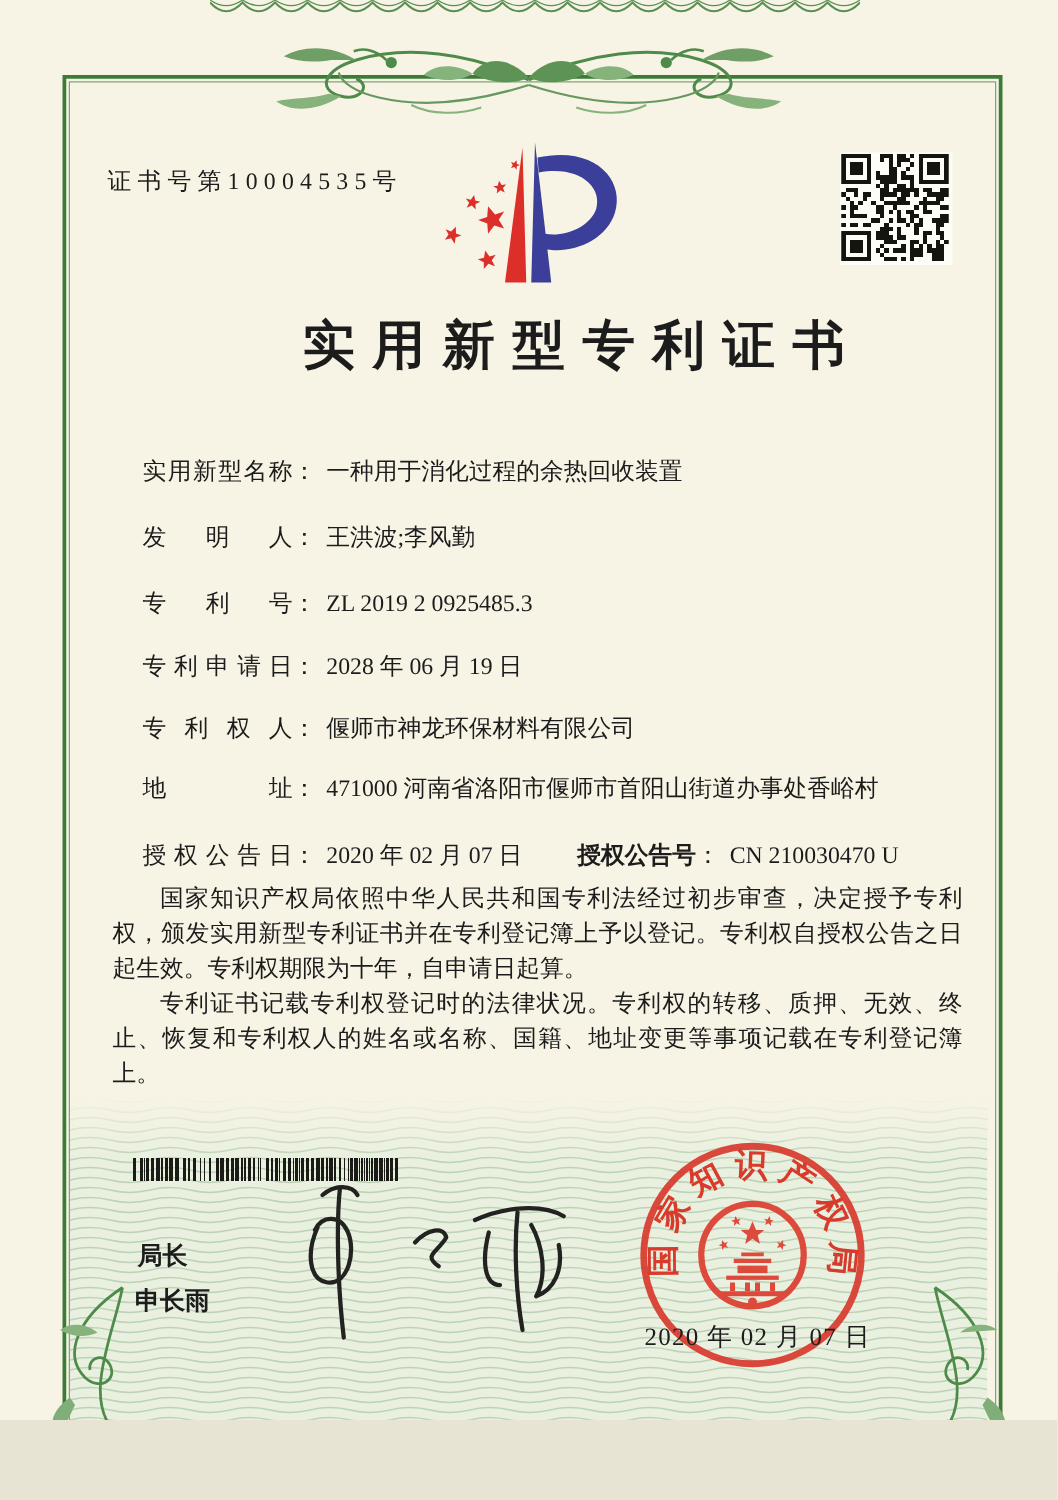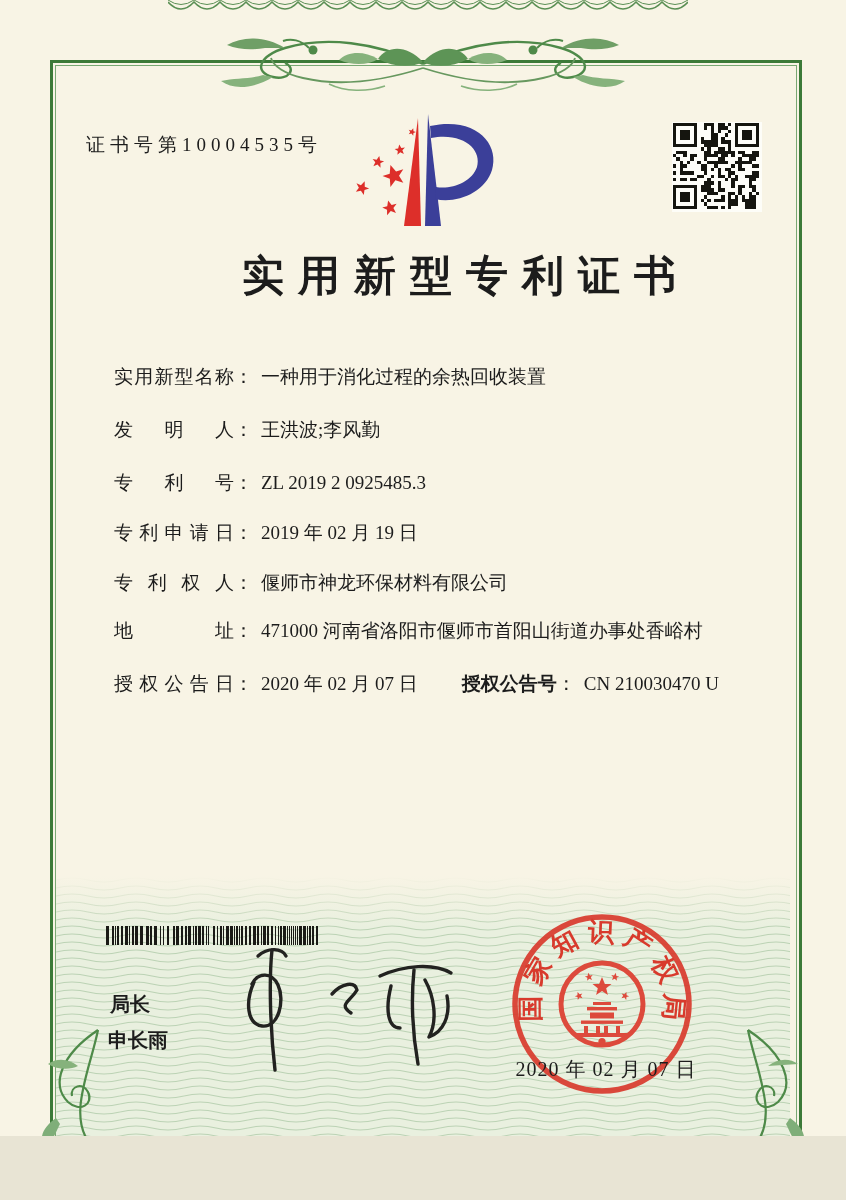--- a/index.html
+++ b/index.html
@@ -493,33 +493,37 @@
     <div class="row" style="top:364px">
       <span class="flabel">实用新型名称</span><span>：</span><span class="fvalue">一种用于消化过程的余热回收装置</span>
     </div>
     <div class="row" style="top:417px">
       <span class="flabel">发明人</span><span>：</span><span class="fvalue">王洪波;李风勤</span>
     </div>
     <div class="row" style="top:470px">
       <span class="flabel">专利号</span><span>：</span><span class="fvalue">ZL 2019 2 0925485.3</span>
     </div>
     <div class="row" style="top:520px">
-      <span class="flabel">专利申请日</span><span>：</span><span class="fvalue">2019 年 02 月 19 日</span>
+      <span class="flabel">专利申请日</span><span>：</span><span class="fvalue">2028 年 06 月 19 日</span>
     </div>
     <div class="row" style="top:570px">
       <span class="flabel">专利权人</span><span>：</span><span class="fvalue">偃师市神龙环保材料有限公司</span>
     </div>
     <div class="row" style="top:618px">
       <span class="flabel">地址</span><span>：</span><span class="fvalue">471000 河南省洛阳市偃师市首阳山街道办事处香峪村</span>
     </div>
     <div class="row" style="top:671px">
       <span class="flabel">授权公告日</span><span>：</span><span class="fvalue">2020 年 02 月 07 日</span><span class="grant">授权公告号</span><span>：</span><span class="fvalue">CN 210030470 U</span>
     </div>
   </div>
 
+  <div class="paras">
+    <p>国家知识产权局依照中华人民共和国专利法经过初步审查，决定授予专利权，颁发实用新型专利证书并在专利登记簿上予以登记。专利权自授权公告之日起生效。专利权期限为十年，自申请日起算。</p>
+    <p>专利证书记载专利权登记时的法律状况。专利权的转移、质押、无效、终止、恢复和专利权人的姓名或名称、国籍、地址变更等事项记载在专利登记簿上。</p>
+  </div>
 
   <div class="barcode">
     <svg id="bcsvg" width="218" height="19" viewBox="0 0 218 19" fill="#1a1a16" shape-rendering="crispEdges">
         <rect x="0" y="0" width="3" height="19"></rect>
         <rect x="6" y="0" width="2" height="19"></rect>
         <rect x="9" y="0" width="1" height="19"></rect>
         <rect x="11" y="0" width="2" height="19"></rect>
         <rect x="15" y="0" width="2" height="19"></rect>
         <rect x="19" y="0" width="3" height="19"></rect>
         <rect x="23" y="0" width="1" height="19"></rect>

